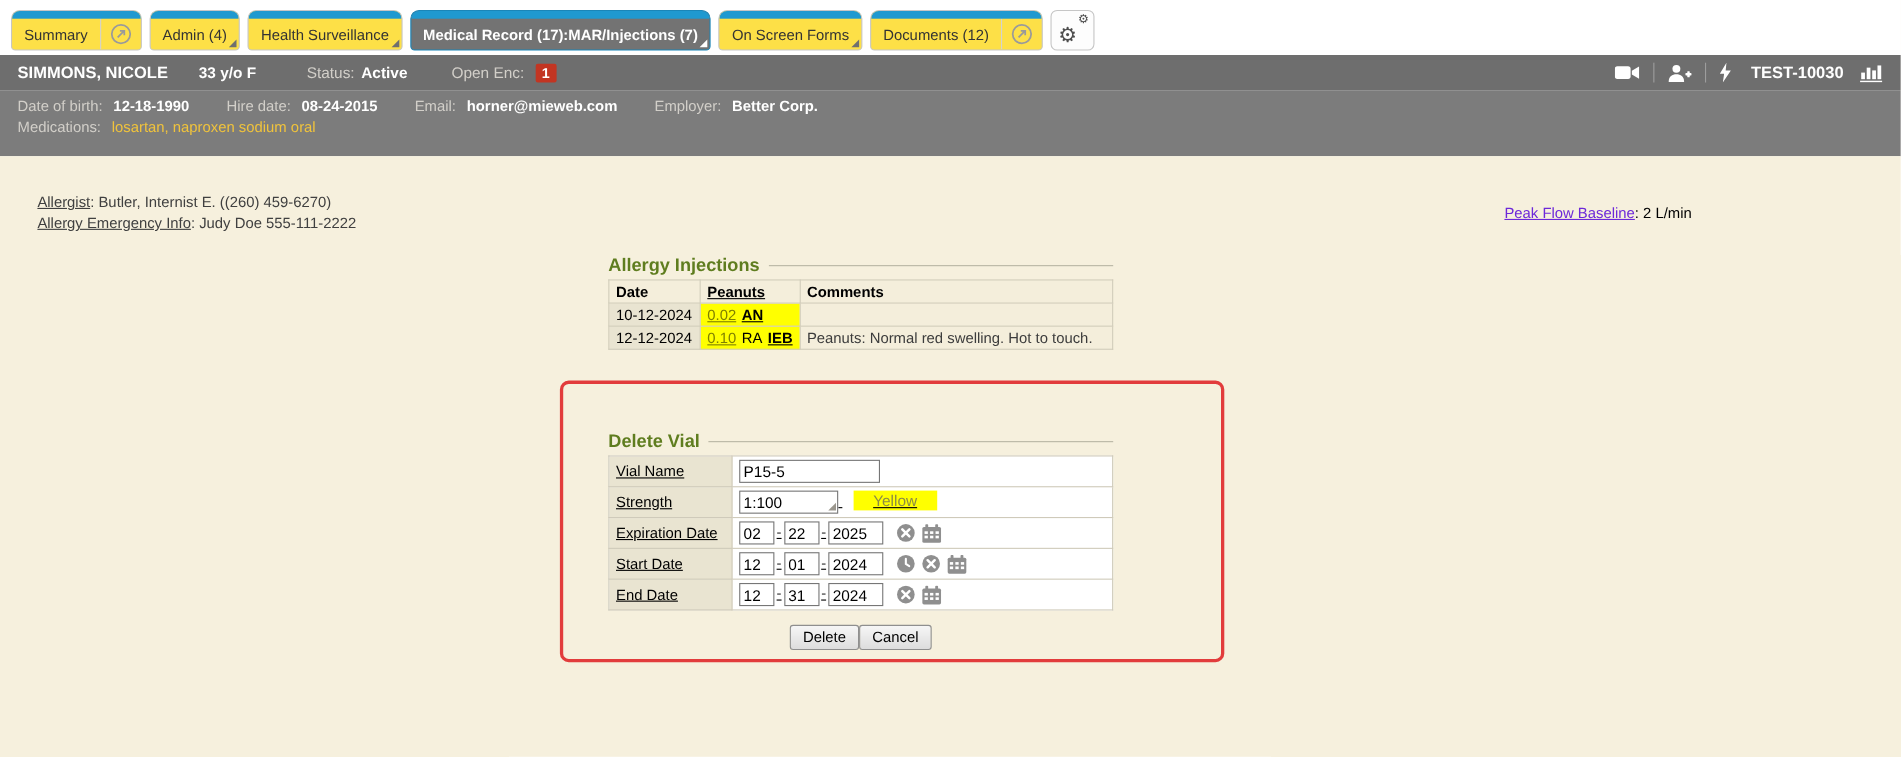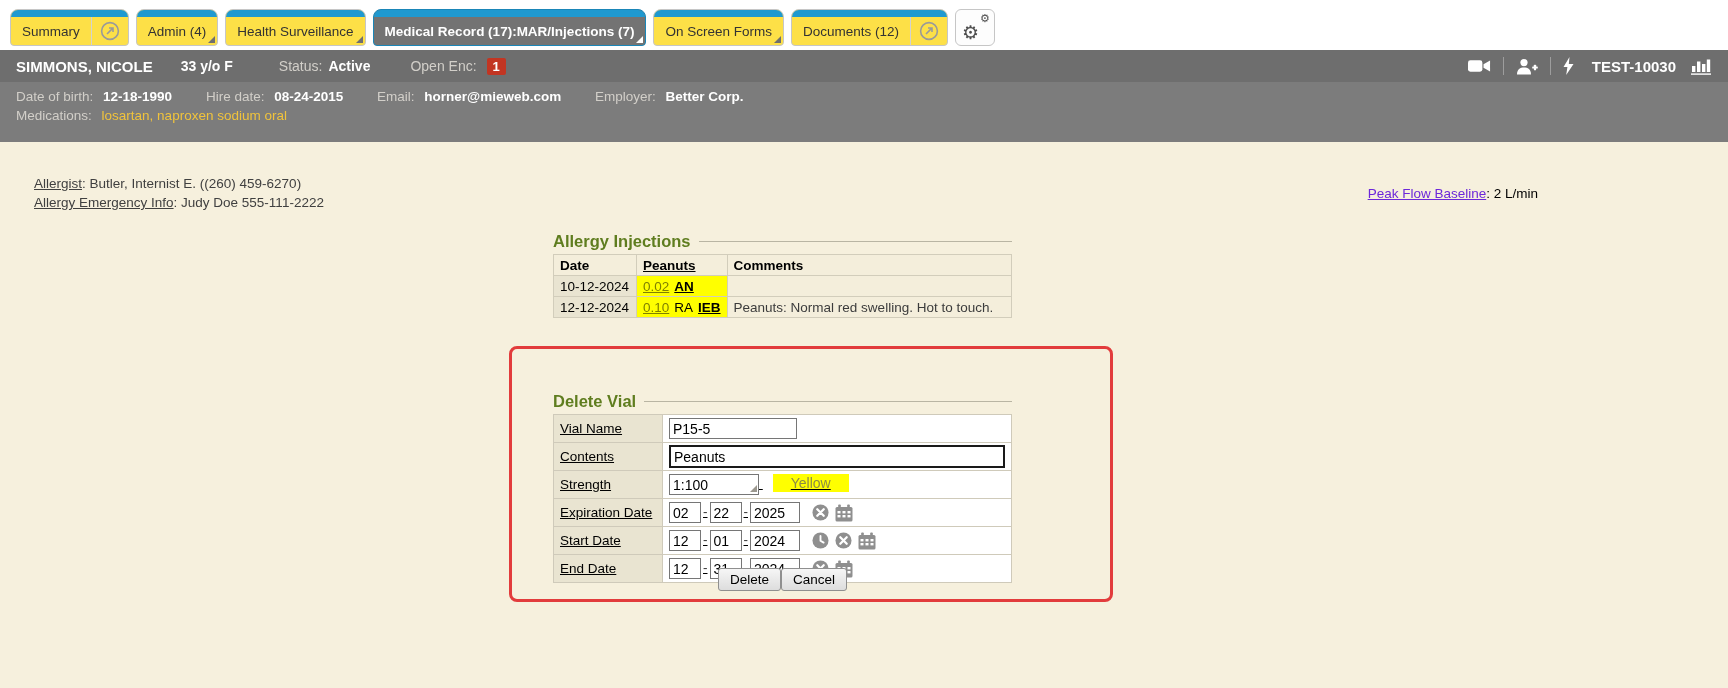--- a/index.html
+++ b/index.html
@@ -250,24 +250,20 @@
 
   <div class="dv-fieldset">
     <div class="fieldset-title">
       <span>Delete Vial</span>
     </div>
     <table class="dv-table">
       <tbody>
           <tr>
         <td class="dvl">Vial Name</td>
         <td class="dvv"><input class="ti vial-input" type="text" value="P15-5" style=""></td>
-      </tr>
-      <tr>
-        <td class="dvl">Contents</td>
-        <td class="dvv"><input class="ti contents-input" type="text" value="Peanuts" style=""></td>
       </tr>
       <tr>
         <td class="dvl">Strength</td>
         <td class="dvv">
           <span class="strength-wrap"><input class="ti strength-input" type="text" value="1:100" style=""></span>
           <span class="note-yellow">Yellow</span>
         </td>
       </tr>
       <tr>
         <td class="dvl">Expiration Date</td>

